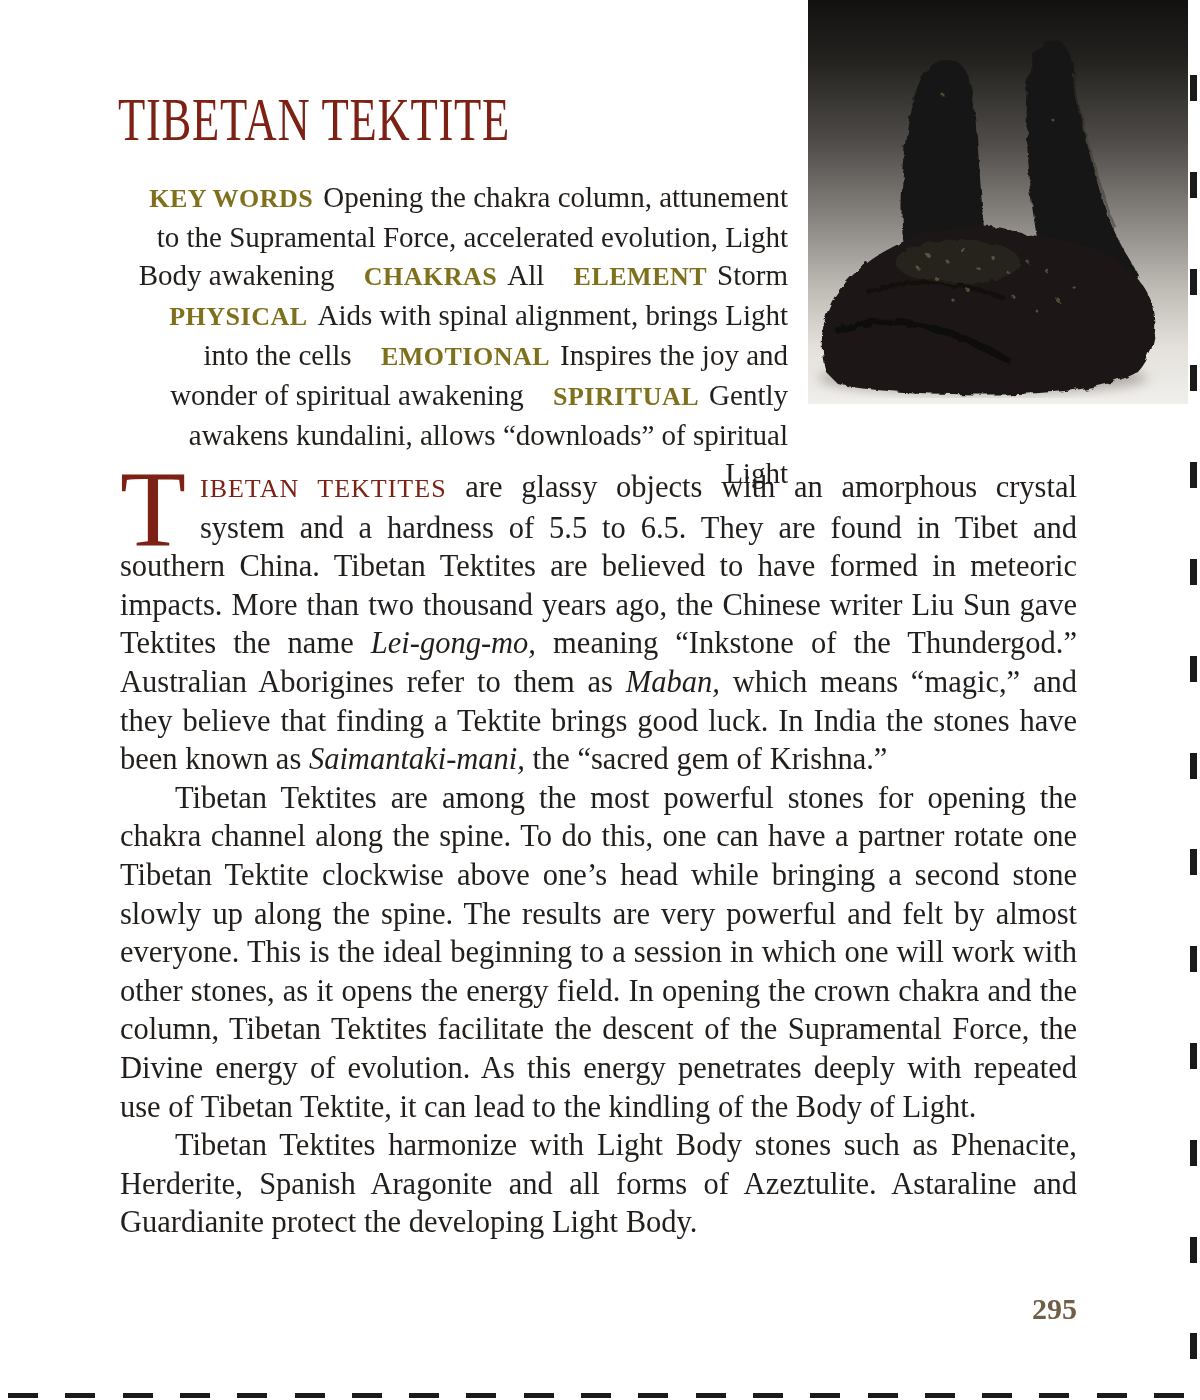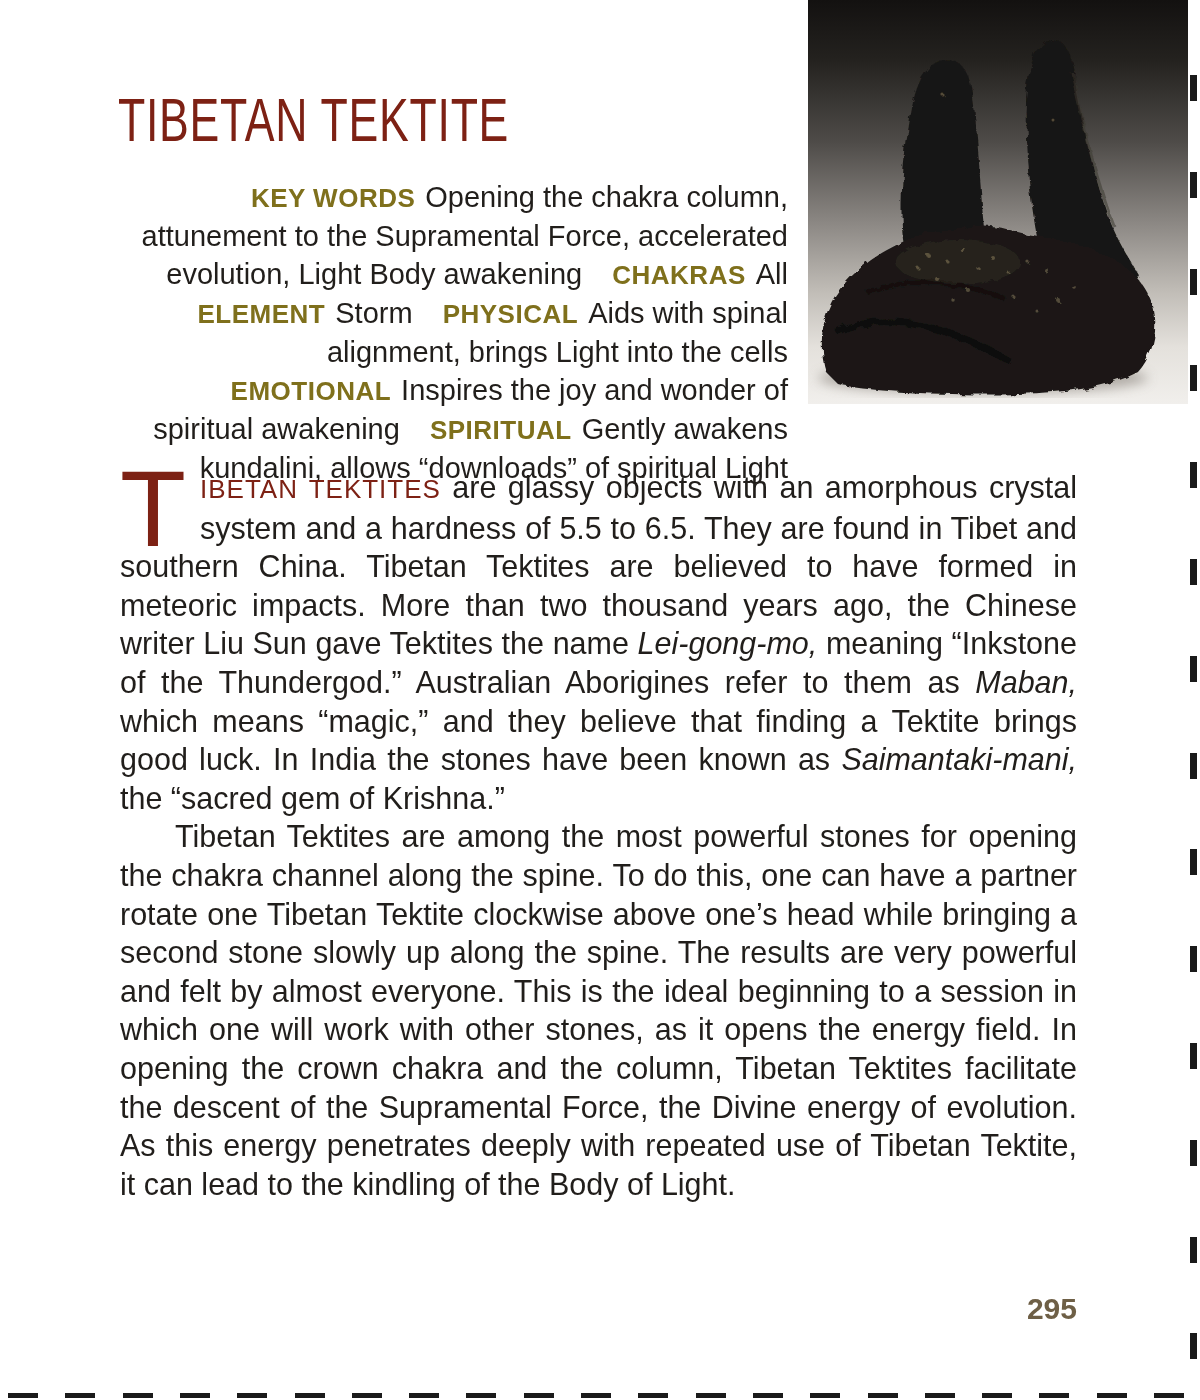--- a/index.html
+++ b/index.html
@@ -8,21 +8,21 @@
     --body-ink:#211e1b;
     --page-number:#6e5f46;
     --mark-ink:#1a1a1a;
   }
   html,body{margin:0;padding:0;background:#ffffff;}
   .page{
     position:relative;
     width:1200px;height:1400px;
     background:#ffffff;
     overflow:hidden;
-    font-family:Liberation Sans, sans-serif;
+    font-family:Liberation Serif, serif;
     color:var(--body-ink);
   }
   
   .title{
     position:absolute;left:118px;top:84px;
     margin:0;
     font-size:62px;font-weight:400;
     color:var(--title-maroon);
     letter-spacing:1px;
     transform:scaleX(0.72);
@@ -153,20 +153,21 @@
             <circle cx="135" cy="95" r="1.6"></circle>
             <circle cx="245" cy="120" r="1.5"></circle>
         </g>
       </g>
     </svg>
   </div>
 
   <div class="bodytext">
       <p class="para"><span class="dropcap">T</span><span class="run-lead">IBETAN TEKTITES</span><span class="run-n"> are glassy objects with an amorphous crystal system and a hardness of 5.5 to 6.5. They are found in Tibet and southern China. Tibetan Tektites are believed to have formed in meteoric impacts. More than two thousand years ago, the Chinese writer Liu Sun gave Tektites the name </span><span class="run-i">Lei-gong-mo,</span><span class="run-n"> meaning “Inkstone of the Thundergod.” Australian Aborigines refer to them as </span><span class="run-i">Maban,</span><span class="run-n"> which means “magic,” and they believe that finding a Tektite brings good luck. In India the stones have been known as </span><span class="run-i">Saimantaki-mani,</span><span class="run-n"> the “sacred gem of Krishna.”</span></p>
       <p class="para indent"><span class="run-n">Tibetan Tektites are among the most powerful stones for opening the chakra channel along the spine. To do this, one can have a partner rotate one Tibetan Tektite clockwise above one’s head while bringing a second stone slowly up along the spine. The results are very powerful and felt by almost everyone. This is the ideal beginning to a session in which one will work with other stones, as it opens the energy field. In opening the crown chakra and the column, Tibetan Tektites facilitate the descent of the Supramental Force, the Divine energy of evolution. As this energy penetrates deeply with repeated use of Tibetan Tektite, it can lead to the kindling of the Body of Light.</span></p>
+      <p class="para indent"><span class="run-n">Tibetan Tektites harmonize with Light Body stones such as Phenacite, Herderite, Spanish Aragonite and all forms of Azeztulite. Astaraline and Guardianite protect the developing Light Body.</span></p>
     </div>
 
   <div class="pageno">295</div>
 
   <div class="right-marks">
       <div class="mark" style="top: 75px;"></div>
       <div class="mark" style="top: 171.8px;"></div>
       <div class="mark" style="top: 268.6px;"></div>
       <div class="mark" style="top: 365.4px;"></div>
       <div class="mark" style="top: 462.2px;"></div>

